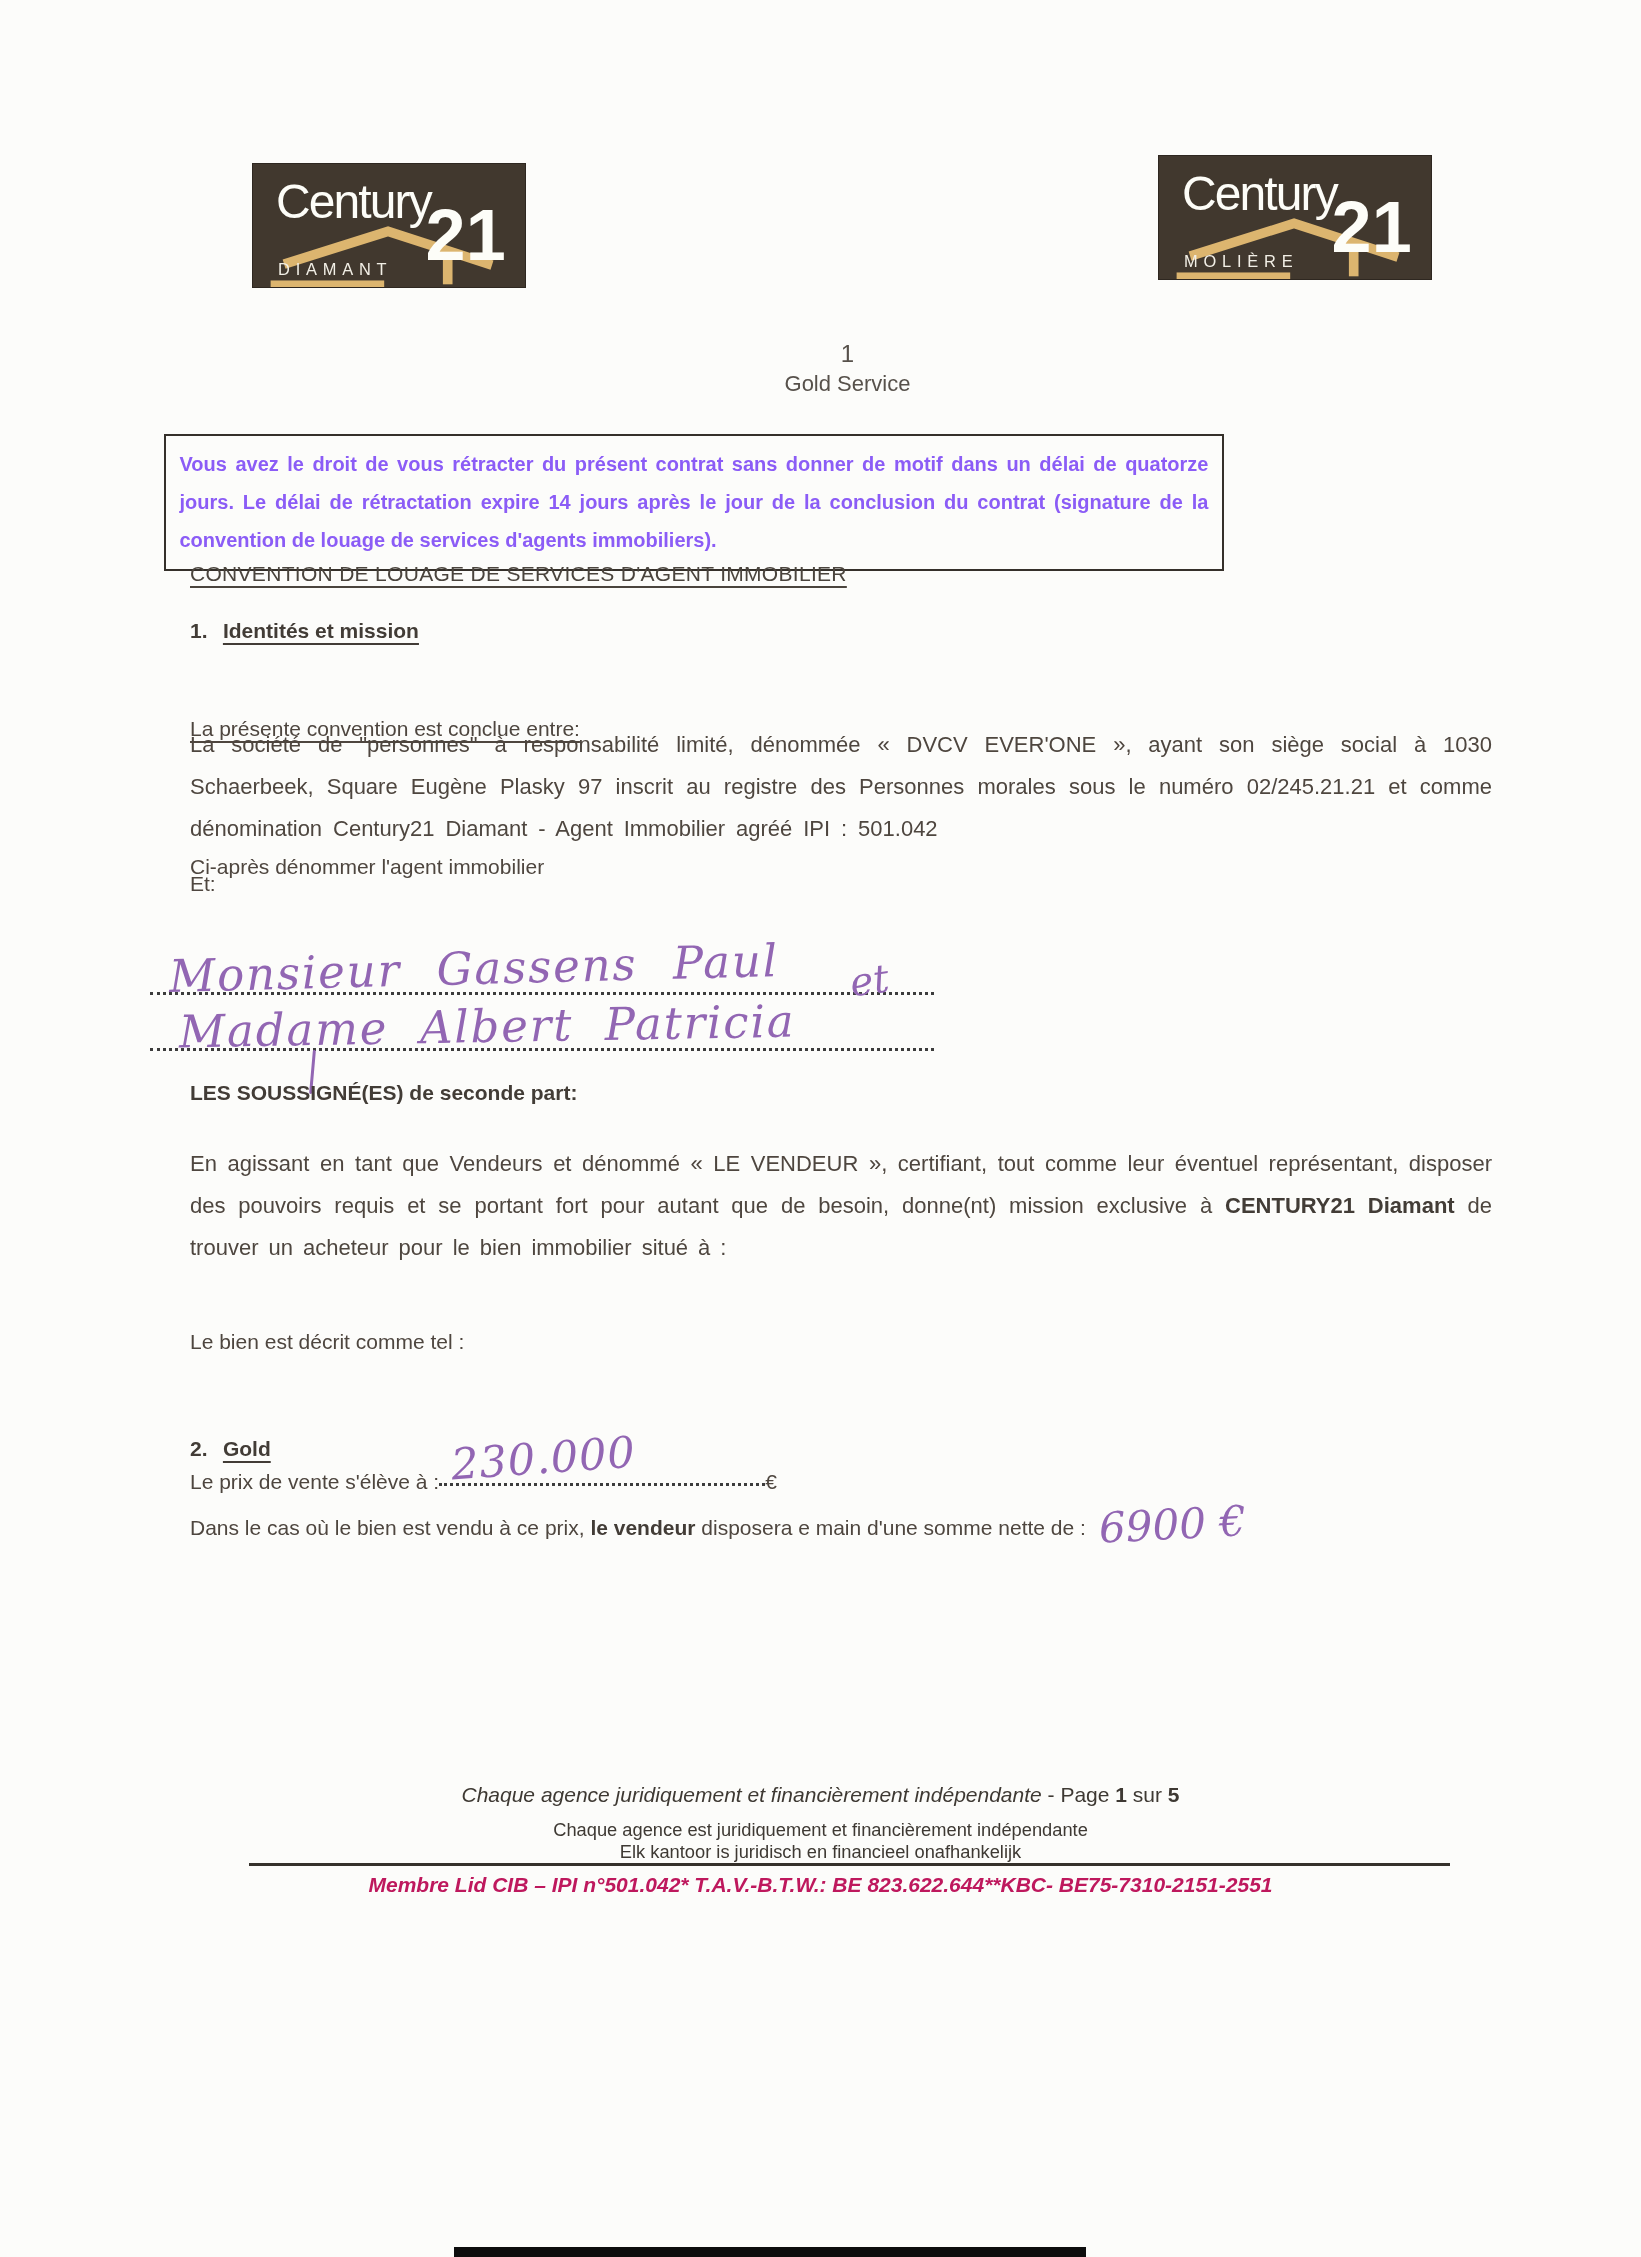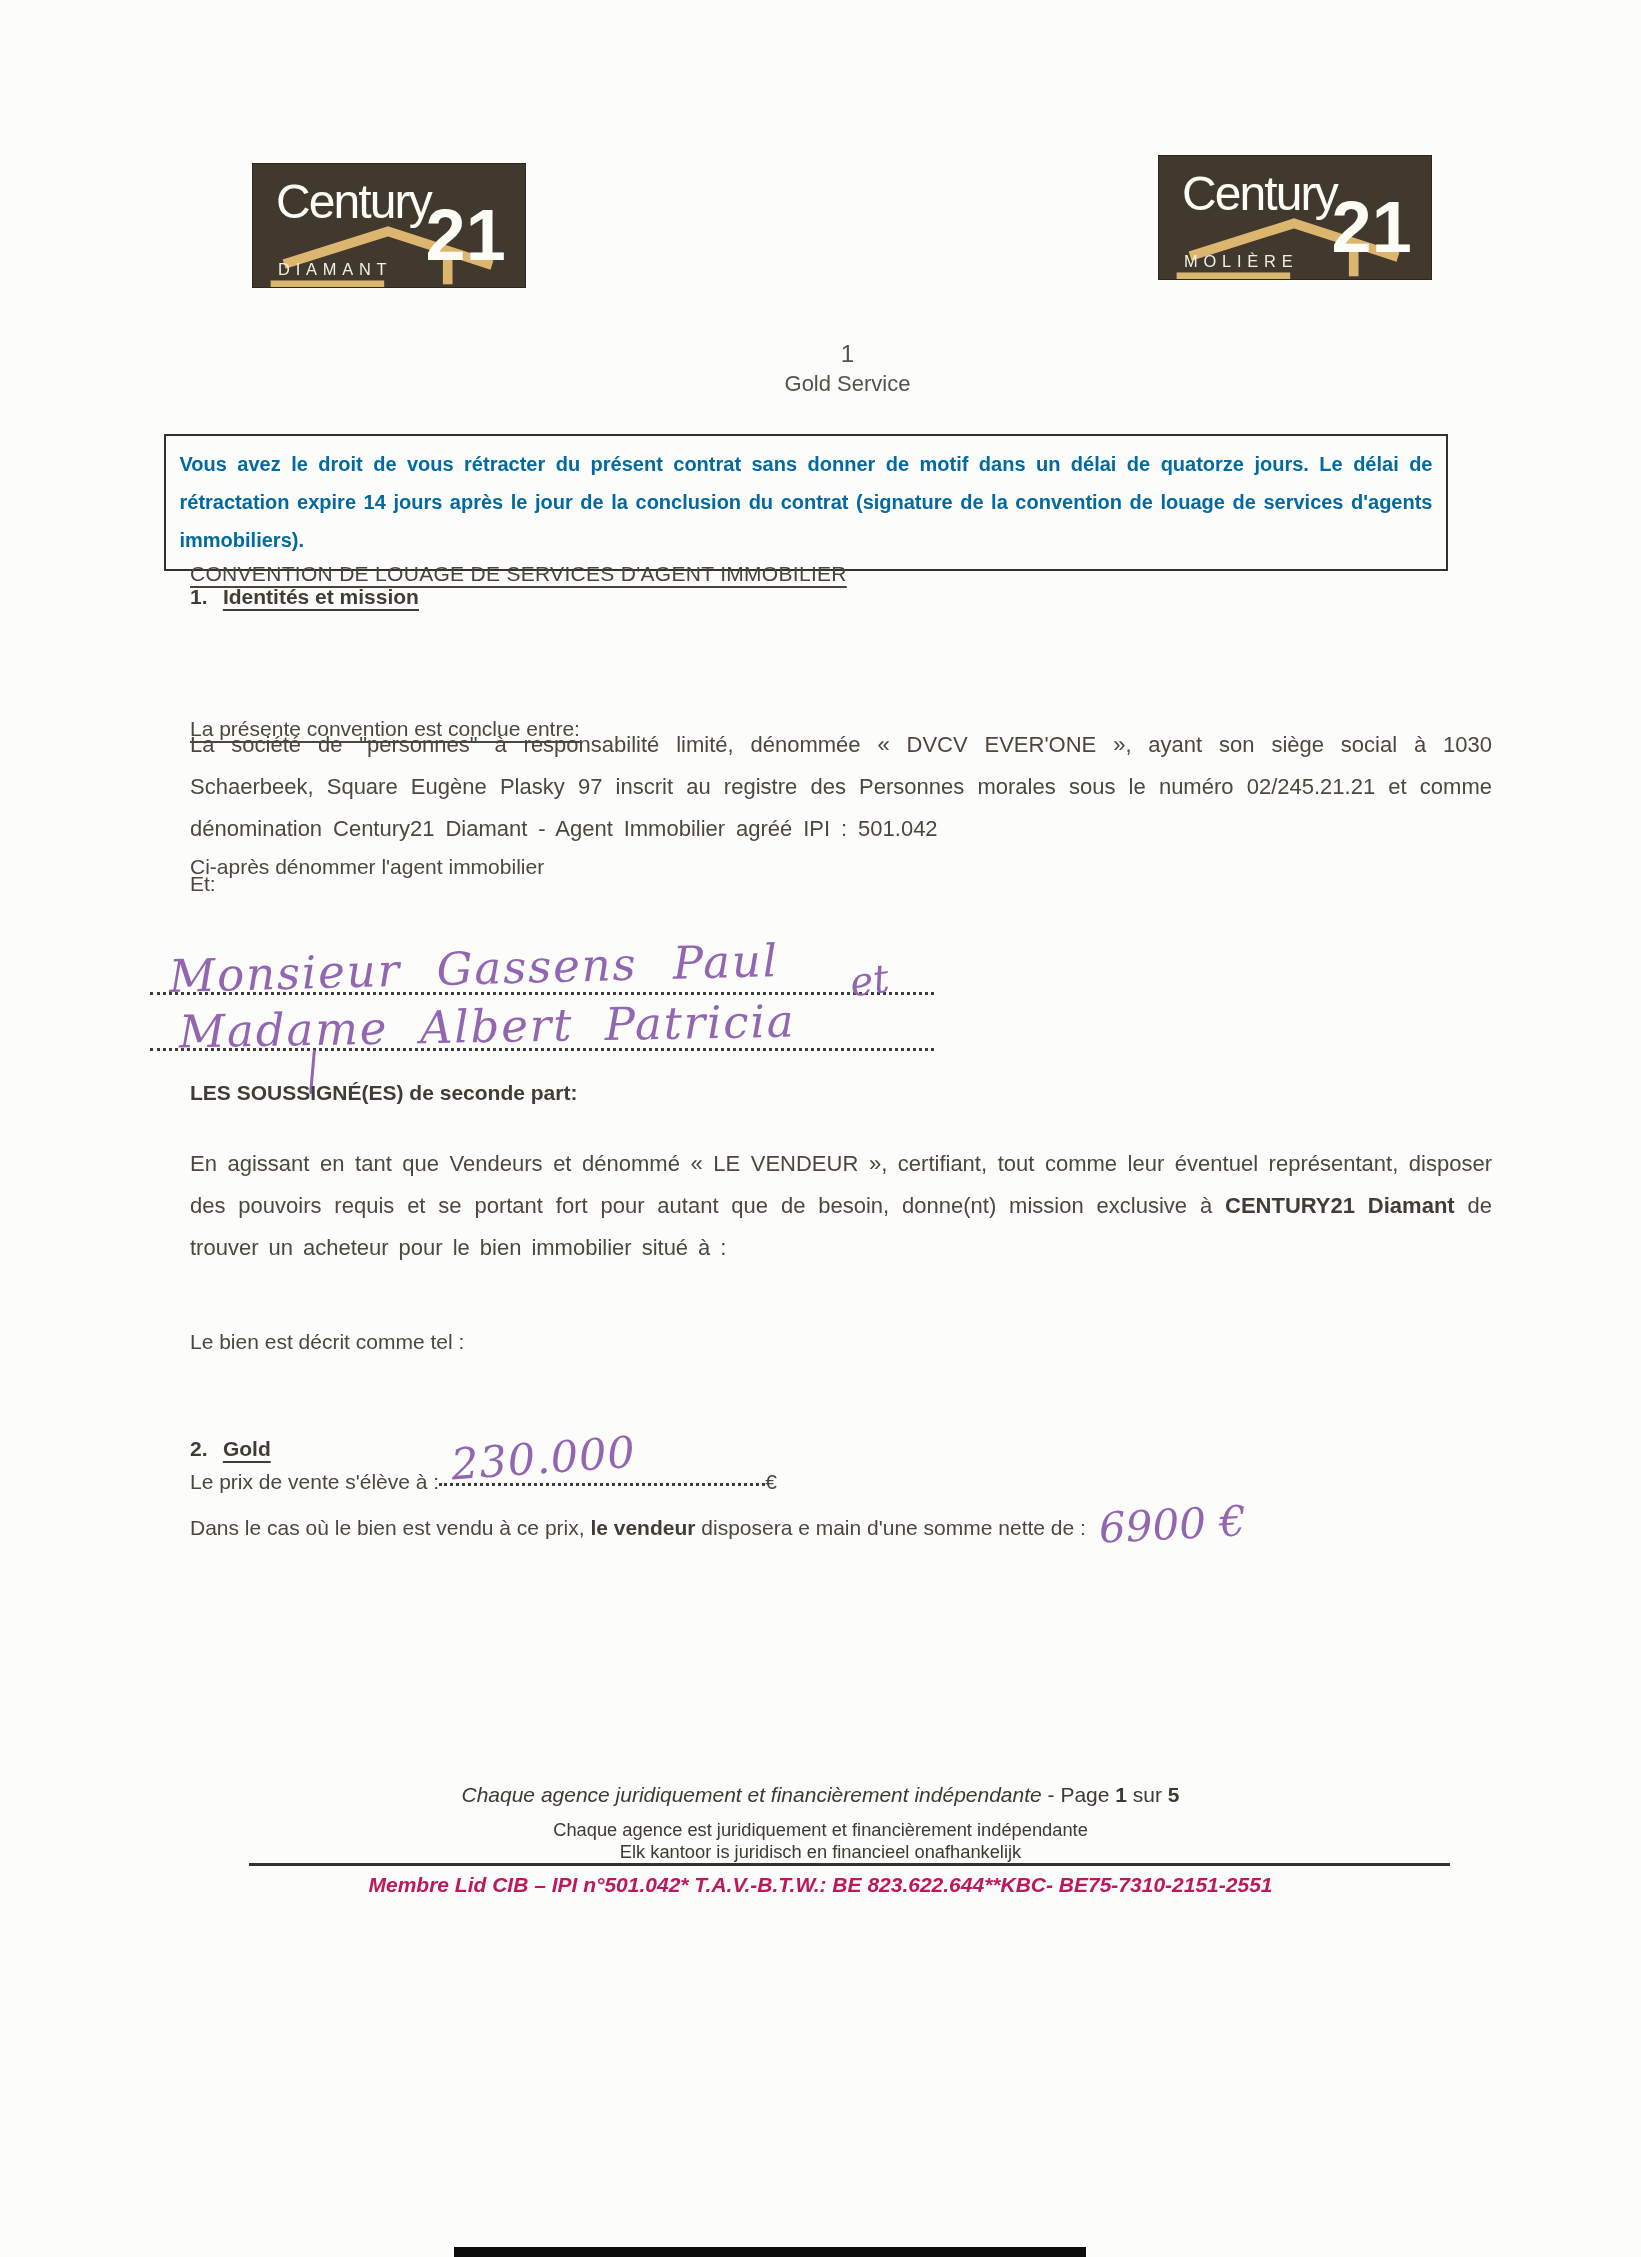--- a/index.html
+++ b/index.html
@@ -23,29 +23,29 @@
   .logo .agency { position:absolute; left:25px; bottom:7.7px; font-size:16.4px;
                   letter-spacing:5.8px; color:#f2efe6; }
 
   
   .pagehead { position:absolute; left:54px; top:338px; width:1587px;
               text-align:center; color:#57514b; }
   .pagehead .num { font-size:24px; line-height:31px; }
   .pagehead .svc { font-size:22px; line-height:29px; }
 
   
-  .retract-box { position:absolute; left:164px; top:434px; width:1284px;
+  .retract-box { position:absolute; left:164px; top:434px; width:1060px;
                  box-sizing:border-box; border:2.9px solid #35302a;
                  padding:8.7px 13.5px 10.6px; font-weight:bold; font-size:20px;
-                 line-height:38px; text-align:justify; color:#0369a1; }
+                 line-height:38px; text-align:justify; color:#8b5cf6; }
 
   
   .doc-title { left:190px; top:562px; font-size:21px; letter-spacing:0.3px;
                text-decoration:underline; text-underline-offset:4.8px; color:#4a443d; }
-  .sec-head { left:190px; top:585px; font-size:21px; font-weight:bold; color:#423c36; }
+  .sec-head { left:190px; top:619px; font-size:21px; font-weight:bold; color:#423c36; }
   .sec-head .sec-num { margin-right:15.4px; }
   .sec-head .sec-label { text-decoration:underline; text-underline-offset:4.8px; }
   .intro { left:190px; top:717px; font-size:21px; text-decoration:underline;
            text-underline-offset:4.8px; }
   .par { left:190px; top:724px; width:1302px; font-size:22px; line-height:42px;
          text-align:justify; word-spacing:4.8px; }
   .line { font-size:21px; }
   .agent-line { left:190px; top:855px; }
   .et-label { left:190px; top:872px; }
 

